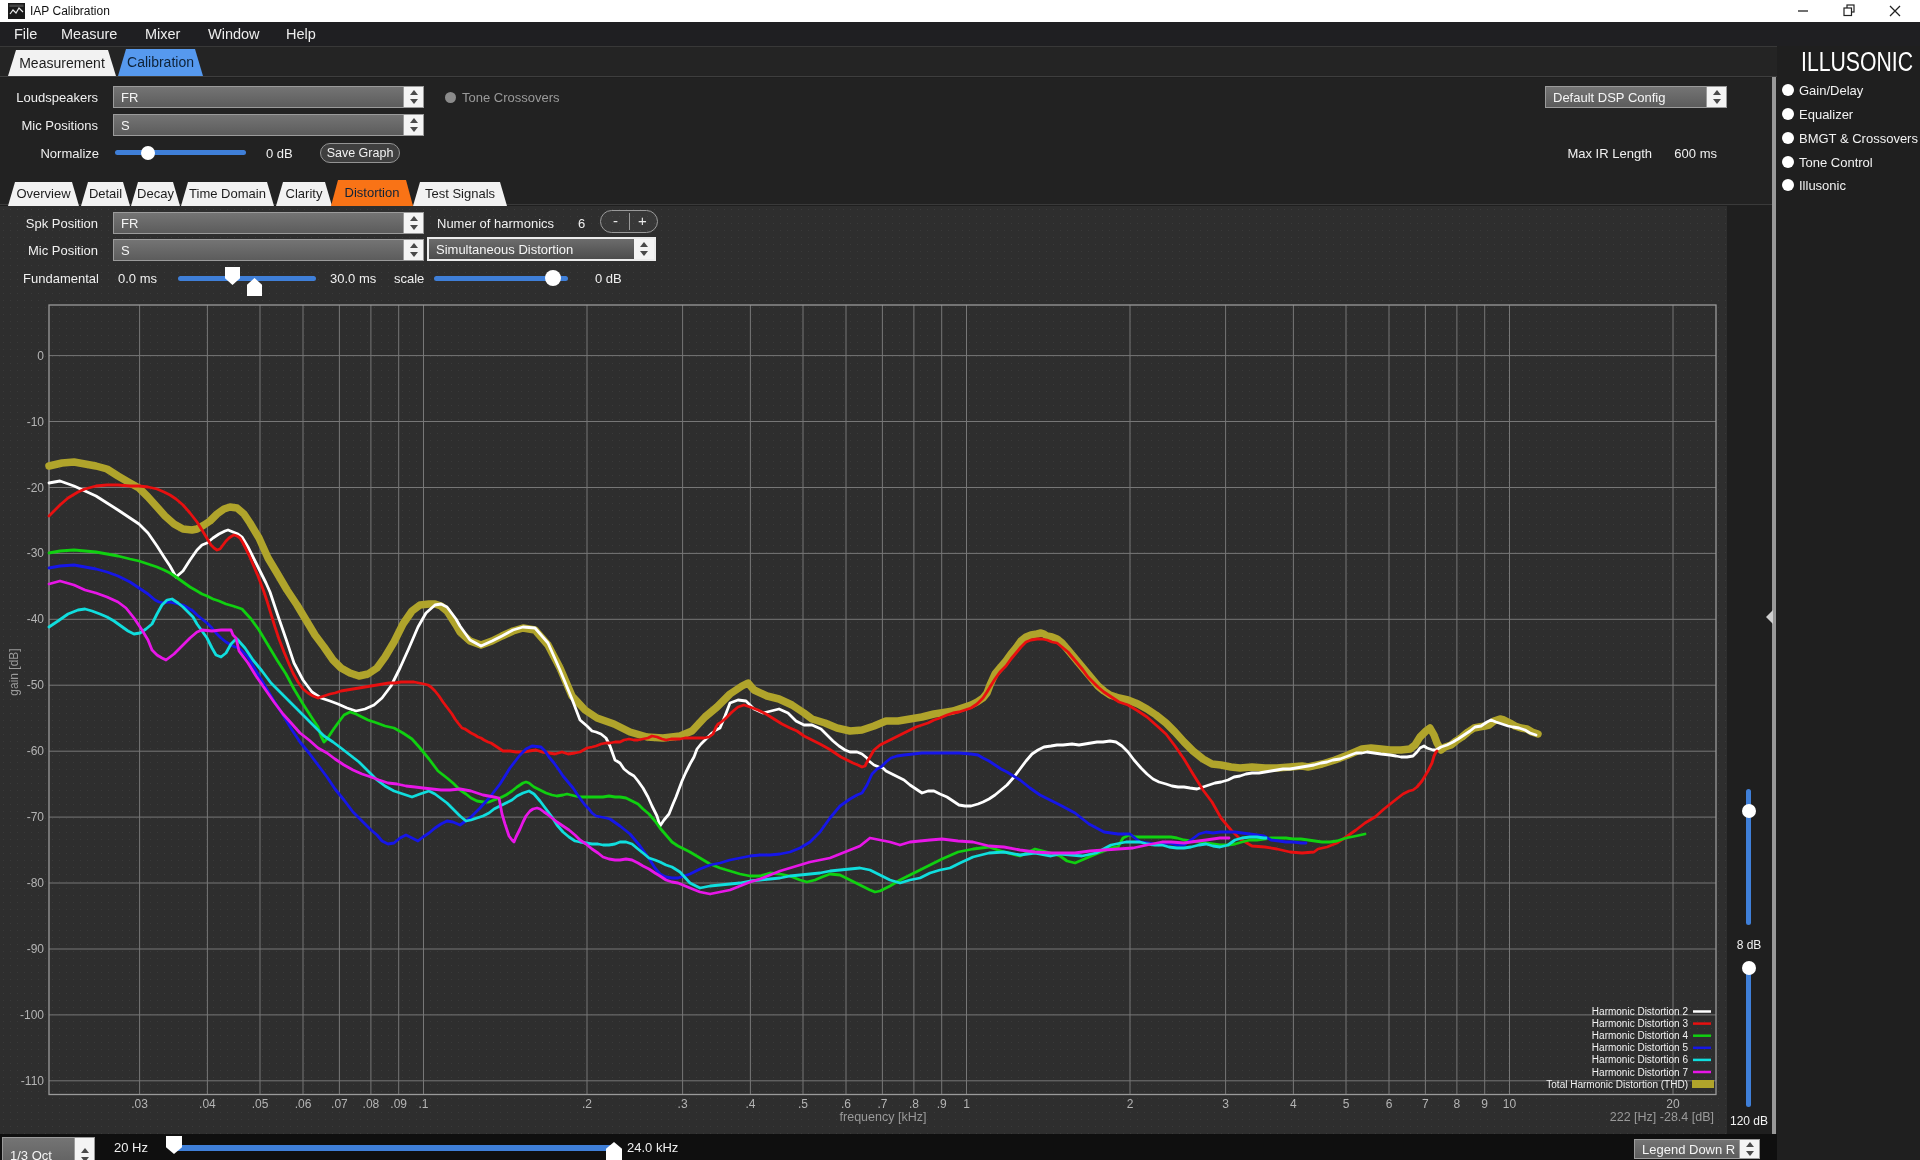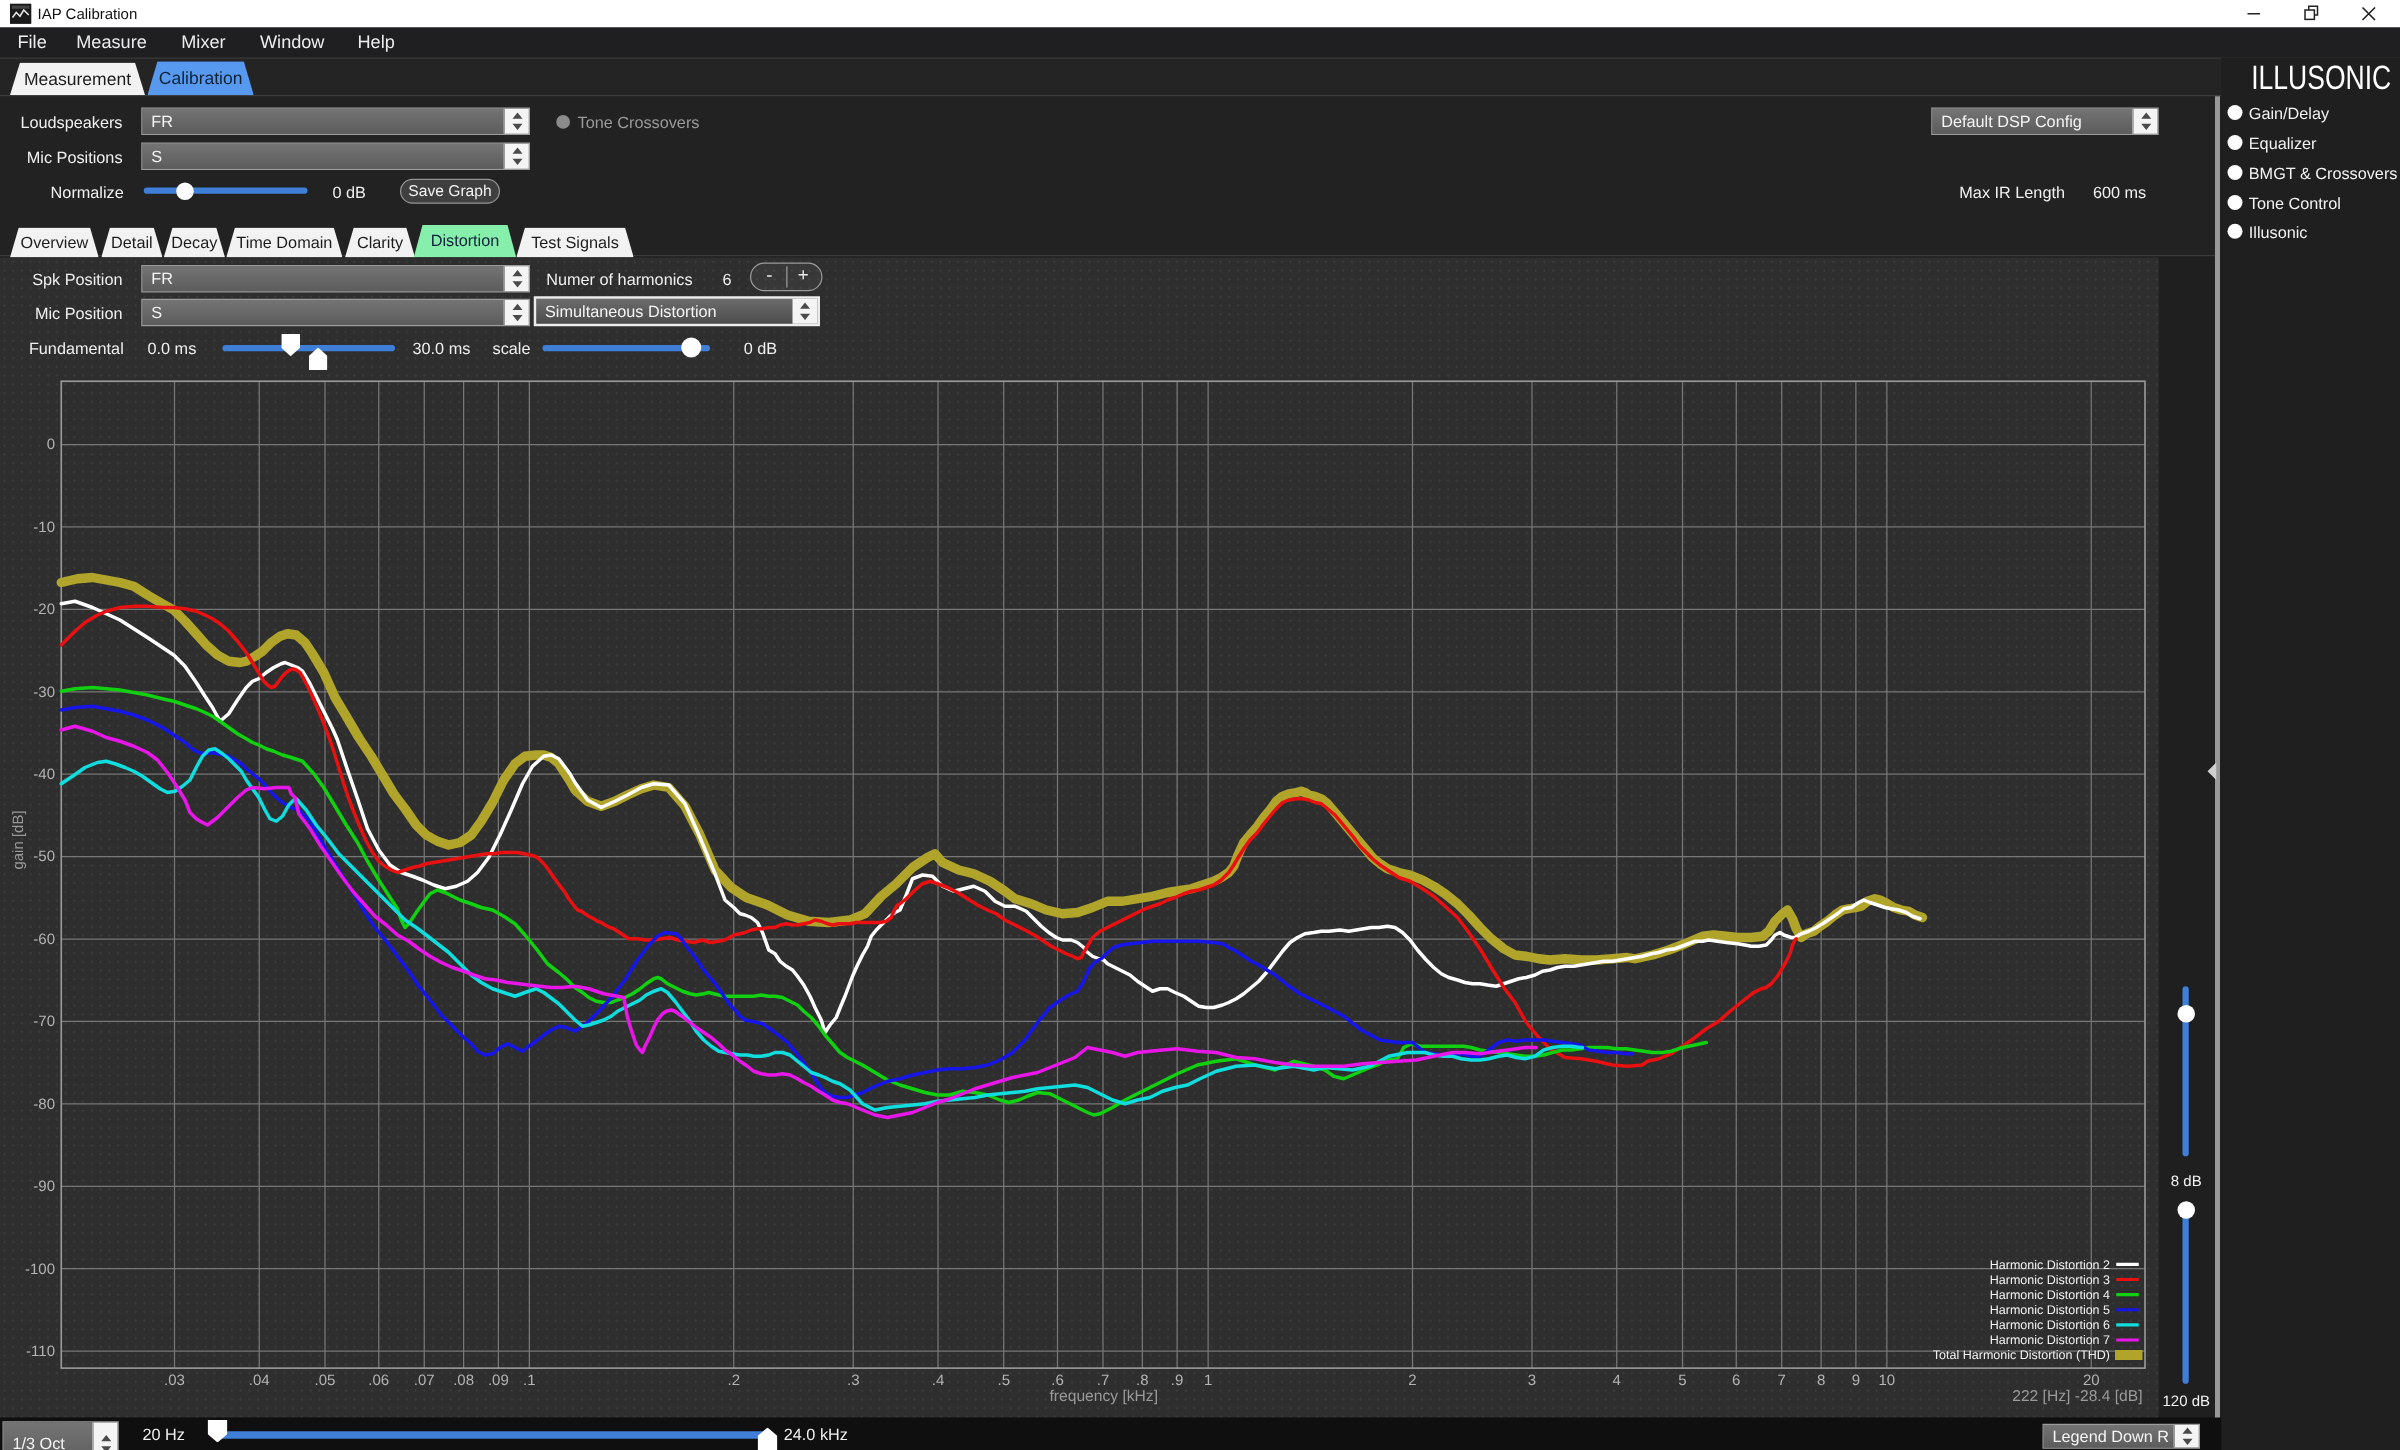--- a/index.html
+++ b/index.html
@@ -10,21 +10,21 @@
 #ticon { position:absolute; left:8px; top:3px; width:17px; height:16px; background:#1a1a1a; }
 .winbtn { position:absolute; top:0; height:22px; width:30px; color:#222; text-align:center; }
 #menubar { left:0; top:22px; width:1920px; height:24px; background:#1f1f22; }
 #menubar span { position:absolute; color:#ededed; font-size:14.5px; line-height:24px; top:0; }
 #tabrow { left:0; top:46px; width:1920px; height:31px; background:#242424; border-top:1px solid #383838; border-bottom:1px solid #3e3e3e; }
 .tab { position:absolute; bottom:0; height:26px; background:#f2f2f2; color:#1c1c1c; font-size:14px;
   text-align:center; line-height:26px; clip-path:polygon(8px 0, calc(100% - 8px) 0, 100% 100%, 0 100%); }
 .tab.active { background:#5699ee; color:#0e2238; height:27px; }
 .stab { position:absolute; bottom:0; height:24px; background:#f2f2f2; color:#1c1c1c; font-size:13px;
   text-align:center; line-height:24px; clip-path:polygon(7px 0, calc(100% - 7px) 0, 100% 100%, 0 100%); }
-.stab.active { background:#86efac; color:#0e2238; height:26px; line-height:26px; }
+.stab.active { background:#f97316; color:#0e2238; height:26px; line-height:26px; }
 #ctrlband { left:0; top:78px; width:1772px; height:127px; background:#222222; border-bottom:1px solid #3a3a3a; }
 #subtabs { left:0; top:182px; width:1727px; height:24px; }
 .lbl { position:absolute; color:#f0f0f0; font-size:13px; text-align:right; }
 .lbll { position:absolute; color:#f0f0f0; font-size:13px; }
 .combo { position:absolute; background:linear-gradient(#747474,#5c5c5c); border:1px solid #9b9b9b; }
 .combo .cv { position:absolute; left:7px; top:50%; transform:translateY(-50%); color:#f5f5f5; font-size:13px; white-space:nowrap; }
 .combo .csp { position:absolute; right:0; top:0; bottom:0; width:20px; background:#f4f4f4; border-left:1px solid #9b9b9b; }
 .combo.wb { border:2px solid #ececec; background:linear-gradient(#6c6c6c,#4c4c4c); }
 .combo.wb .csp { border-left:none; }
 .csp .tu { position:absolute; left:50%; top:calc(50% - 7px); transform:translateX(-50%); width:0; height:0;

